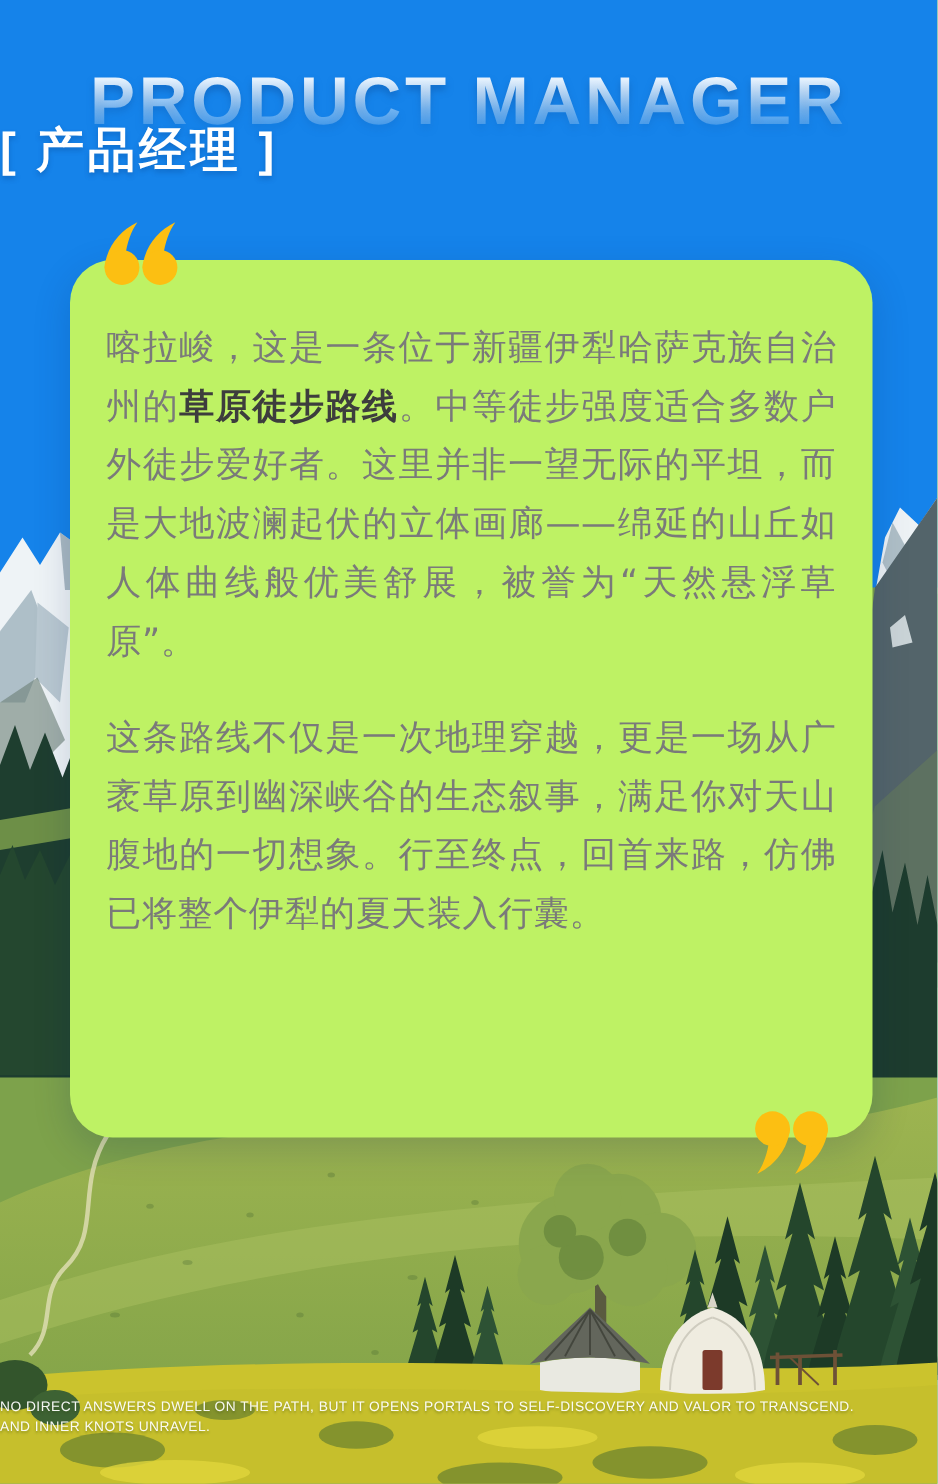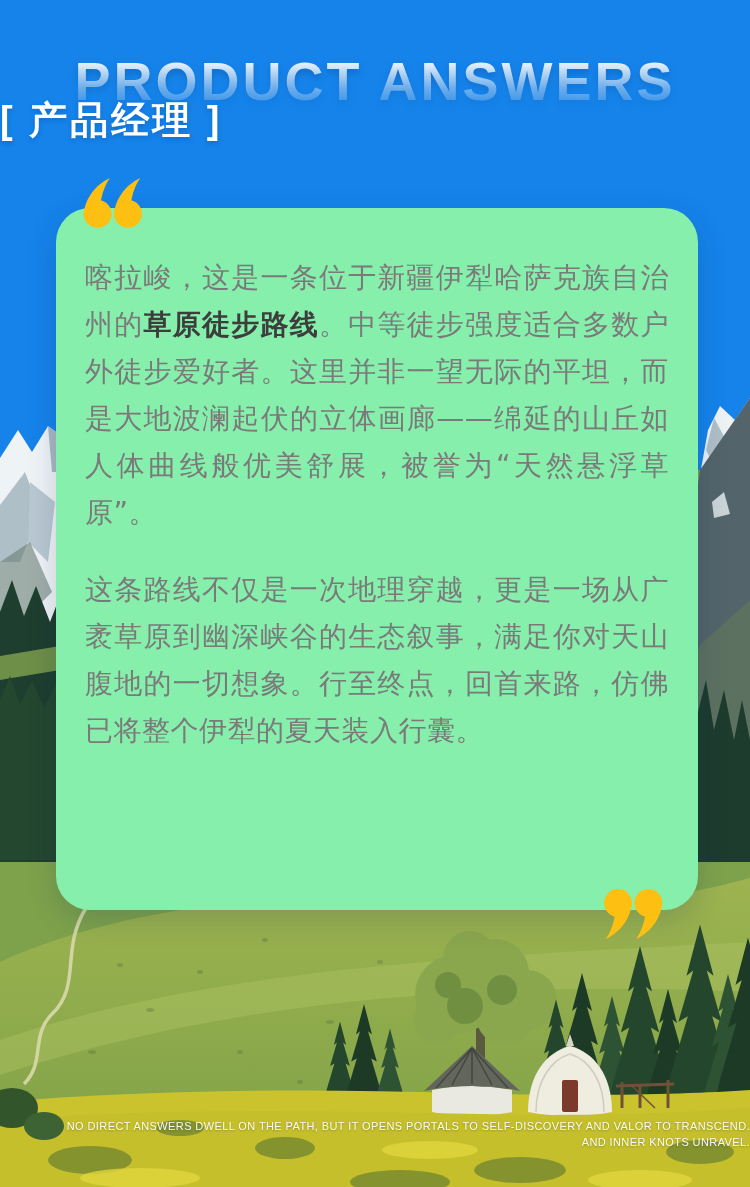--- a/index.html
+++ b/index.html
@@ -24,38 +24,38 @@
   }
   .title-zh{
     position:absolute;top:95px;left:0;right:0;z-index:3;
     text-align:left;font-weight:700;font-size:38px;letter-spacing:3px;color:#ffffff;
     text-shadow:0 2px 4px rgba(10,80,160,.45);
   }
 
   
   .card{
     position:absolute;left:56px;top:208px;width:642px;height:702px;z-index:1;
-    background:#86efac;border-radius:34px;box-sizing:border-box;
+    background:#bef264;border-radius:34px;box-sizing:border-box;
     padding:46px 29px 0 29px;
     box-shadow:0 10px 30px rgba(10,40,90,.18);
   }
   .card p{
     margin:0 0 30px;font-size:28px;line-height:47px;color:#7a7a7a;
     letter-spacing:.5px;text-align:justify;
     font-family:"DejaVu Sans","Liberation Sans",sans-serif;
   }
   .card p b{color:#3d3d3d;font-weight:700;}
 
   .quote{position:absolute;z-index:2;width:64px;height:55px;}
   .quote-open{left:82px;top:175px;}
   .quote-close{left:600px;top:887px;transform:rotate(180deg);}
 
   
   .footer{
-    position:absolute;left:0;right:0;top:1119px;z-index:3;text-align:right;
+    position:absolute;left:0;right:0;top:1119px;z-index:3;text-align:left;
     color:rgba(255,255,255,.95);font-size:11px;line-height:15.5px;letter-spacing:.4px;
     font-weight:400;text-shadow:0 1px 2px rgba(40,60,10,.35);
   }
 </style>
 </head>
 <body>
 
 <div class="stage">
 
   <svg class="bg" viewBox="0 0 750 1187" width="750" height="1187">
@@ -199,21 +199,21 @@
       <g fill="#e0d63c" opacity=".8">
         <ellipse cx="140" cy="1178" rx="60" ry="10"></ellipse>
           <ellipse cx="430" cy="1150" rx="48" ry="9"></ellipse>
         <ellipse cx="640" cy="1180" rx="52" ry="10"></ellipse>
       </g>
       <ellipse cx="12" cy="1108" rx="26" ry="20" fill="#33552c"></ellipse>
       <ellipse cx="44" cy="1126" rx="20" ry="14" fill="#3d6233"></ellipse>
     </g>
   </svg>
 
-  <div class="title-en">PRODUCT ANSWERS</div>
+  <div class="title-en">PRODUCT MANAGER</div>
   <div class="title-zh">[ 产品经理 ]</div>
 
   <svg class="quote quote-open" viewBox="0 0 78 64">
     <g fill="#FCBF12">
       <path d="M34,2 C15,11 3,29 2,47 C8,42 15,40 22,42 C22,27 27,12 34,2 Z"></path>
       <circle cx="19" cy="46" r="17"></circle>
       <g transform="translate(37,0)">
         <path d="M34,2 C15,11 3,29 2,47 C8,42 15,40 22,42 C22,27 27,12 34,2 Z"></path>
         <circle cx="19" cy="46" r="17"></circle>
       </g>

